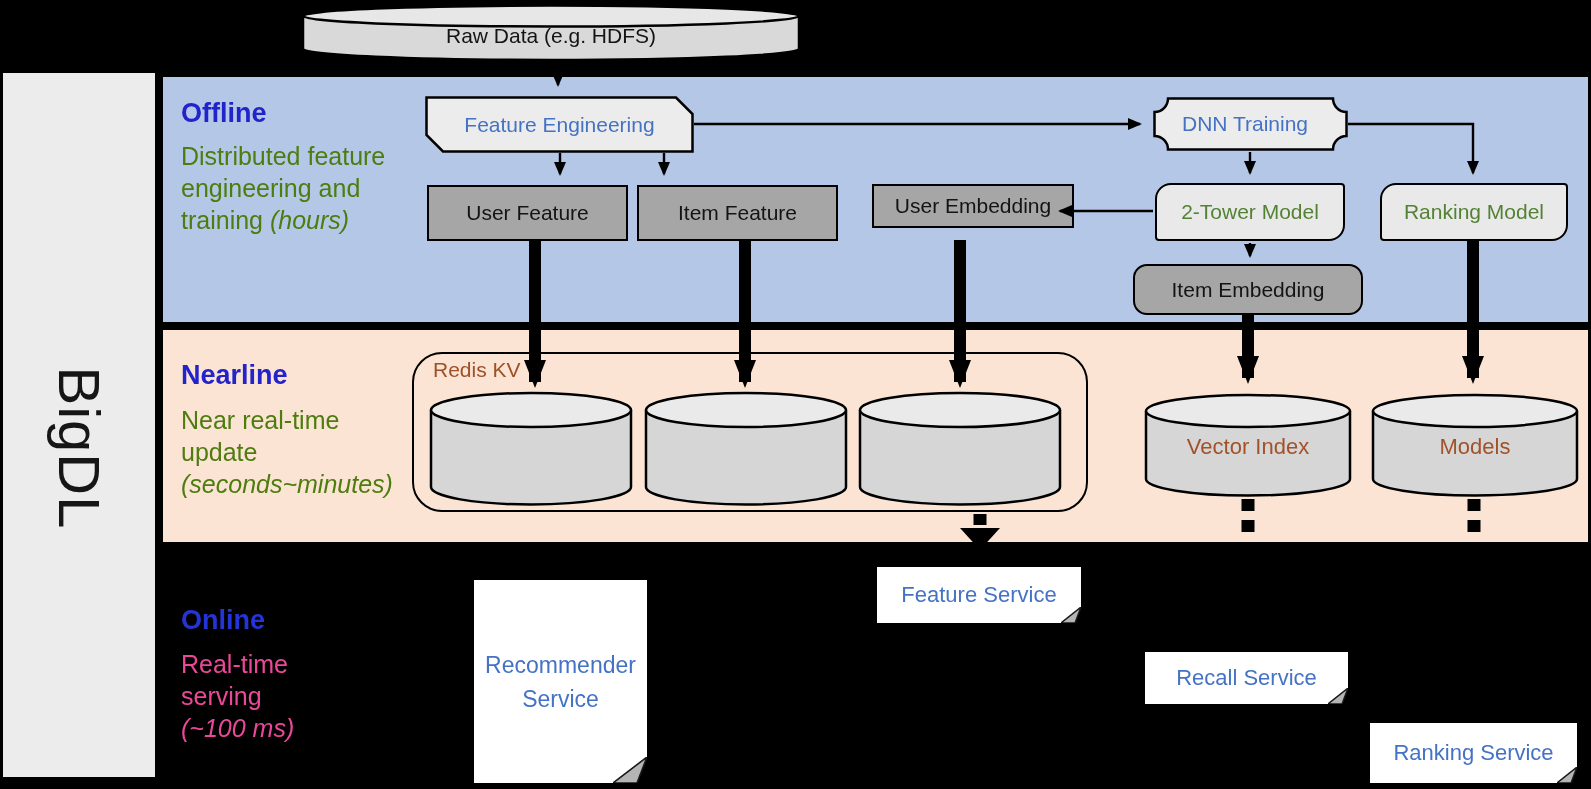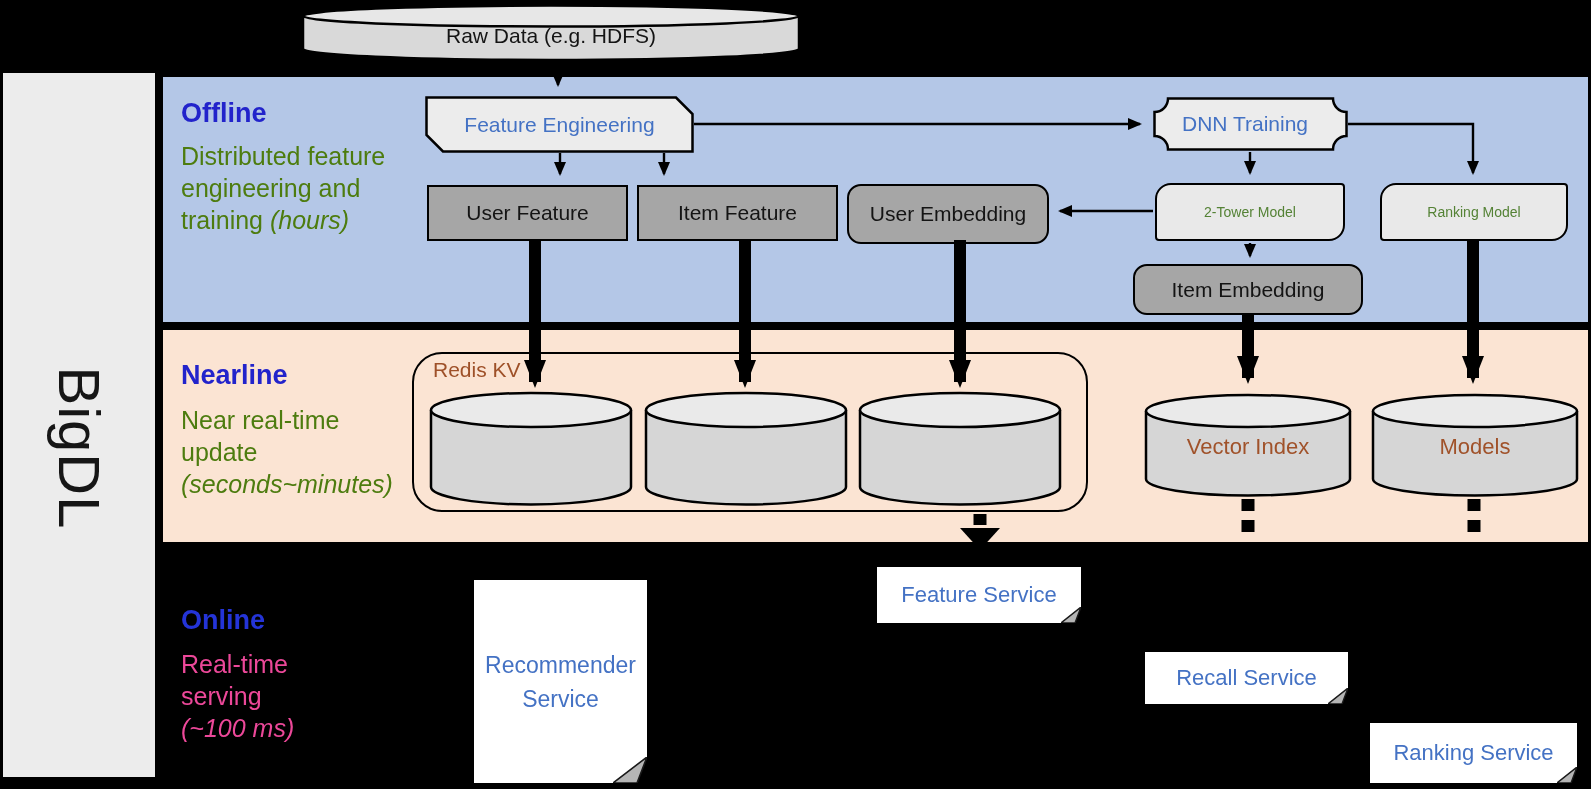--- a/index.html
+++ b/index.html
@@ -22,21 +22,21 @@
   .lane-title{position:absolute;font-size:27px;font-weight:600;color:#2223cb;}
   .lane-title-online{color:#2434d8;}
   .lane-desc{position:absolute;font-size:25px;line-height:32px;color:#4d7c0f;}
   .lane-desc-online{color:#ec4899;}
   .lane-desc .it{font-style:italic;}
   
   .node{position:absolute;display:flex;align-items:center;justify-content:center;
         box-sizing:border-box;text-align:center;}
   .gray-box{background:#a6a6a6;border:2.5px solid #000;color:#141414;font-size:21px;}
   .model-box{background:#e9e9e9;border:2.5px solid #000;border-radius:16px 4px 16px 4px;
-             color:#548235;font-size:14px;}
+             color:#548235;font-size:21px;}
   .shape-label{position:absolute;display:flex;align-items:center;justify-content:center;
                text-align:center;font-size:21px;color:#4472c4;pointer-events:none;}
   
   .redis-frame{position:absolute;left:412px;top:352px;width:676px;height:160px;
                border:2.5px solid #000;border-radius:30px;box-sizing:border-box;background:transparent;}
   .redis-label{position:absolute;left:433px;top:358px;font-size:21px;color:#9e5028;}
   .cyl-label{position:absolute;display:flex;align-items:center;justify-content:center;
              font-size:22px;color:#a0522a;pointer-events:none;}
   
   .svc-wrap{position:absolute;}
@@ -90,21 +90,21 @@
   </svg>
   <div class="shape-label" style="left:425px;top:96px;width:269px;height:57px;">Feature Engineering</div>
 
   <svg class="abs" style="left:1153px;top:97px;" width="195" height="54" viewBox="0 0 195 54">
     <path d="M15 1.5 H180 A 13.5 13.5 0 0 0 193.5 15 V39 A 13.5 13.5 0 0 0 180 52.5 H15 A 13.5 13.5 0 0 0 1.5 39 V15 A 13.5 13.5 0 0 0 15 1.5 Z" fill="#ececec" stroke="#000" stroke-width="2.5"></path>
   </svg>
   <div class="shape-label" style="left:1153px;top:97px;width:184px;height:54px;">DNN Training</div>
 
   <div class="node gray-box" style="left:427px;top:185px;width:201px;height:56px;">User Feature</div>
   <div class="node gray-box" style="left:637px;top:185px;width:201px;height:56px;">Item Feature</div>
-  <div class="node gray-box" style="left:847px;top:184px;width:202px;height:60px;border-radius:14px;">User Embedding</div>
+  <div class="node gray-box" style="left:872px;top:184px;width:202px;height:44px;">User Embedding</div>
   <div class="node gray-box" style="left:1133px;top:264px;width:230px;height:51px;border-radius:14px;">Item Embedding</div>
 
   <div class="node model-box" style="left:1155px;top:183px;width:190px;height:58px;">2-Tower Model</div>
   <div class="node model-box" style="left:1380px;top:183px;width:188px;height:58px;">Ranking Model</div>
 
   <div class="redis-frame"></div>
   <div class="redis-label">Redis KV</div>
 
   <svg class="abs" style="left:428px;top:390px;" width="206" height="119" viewBox="0 0 206 119">
     <path d="M3,20 v77 a100,17.5 0 0 0 200,0 v-77" fill="#d6d6d6" stroke="#000" stroke-width="2.5"></path>

